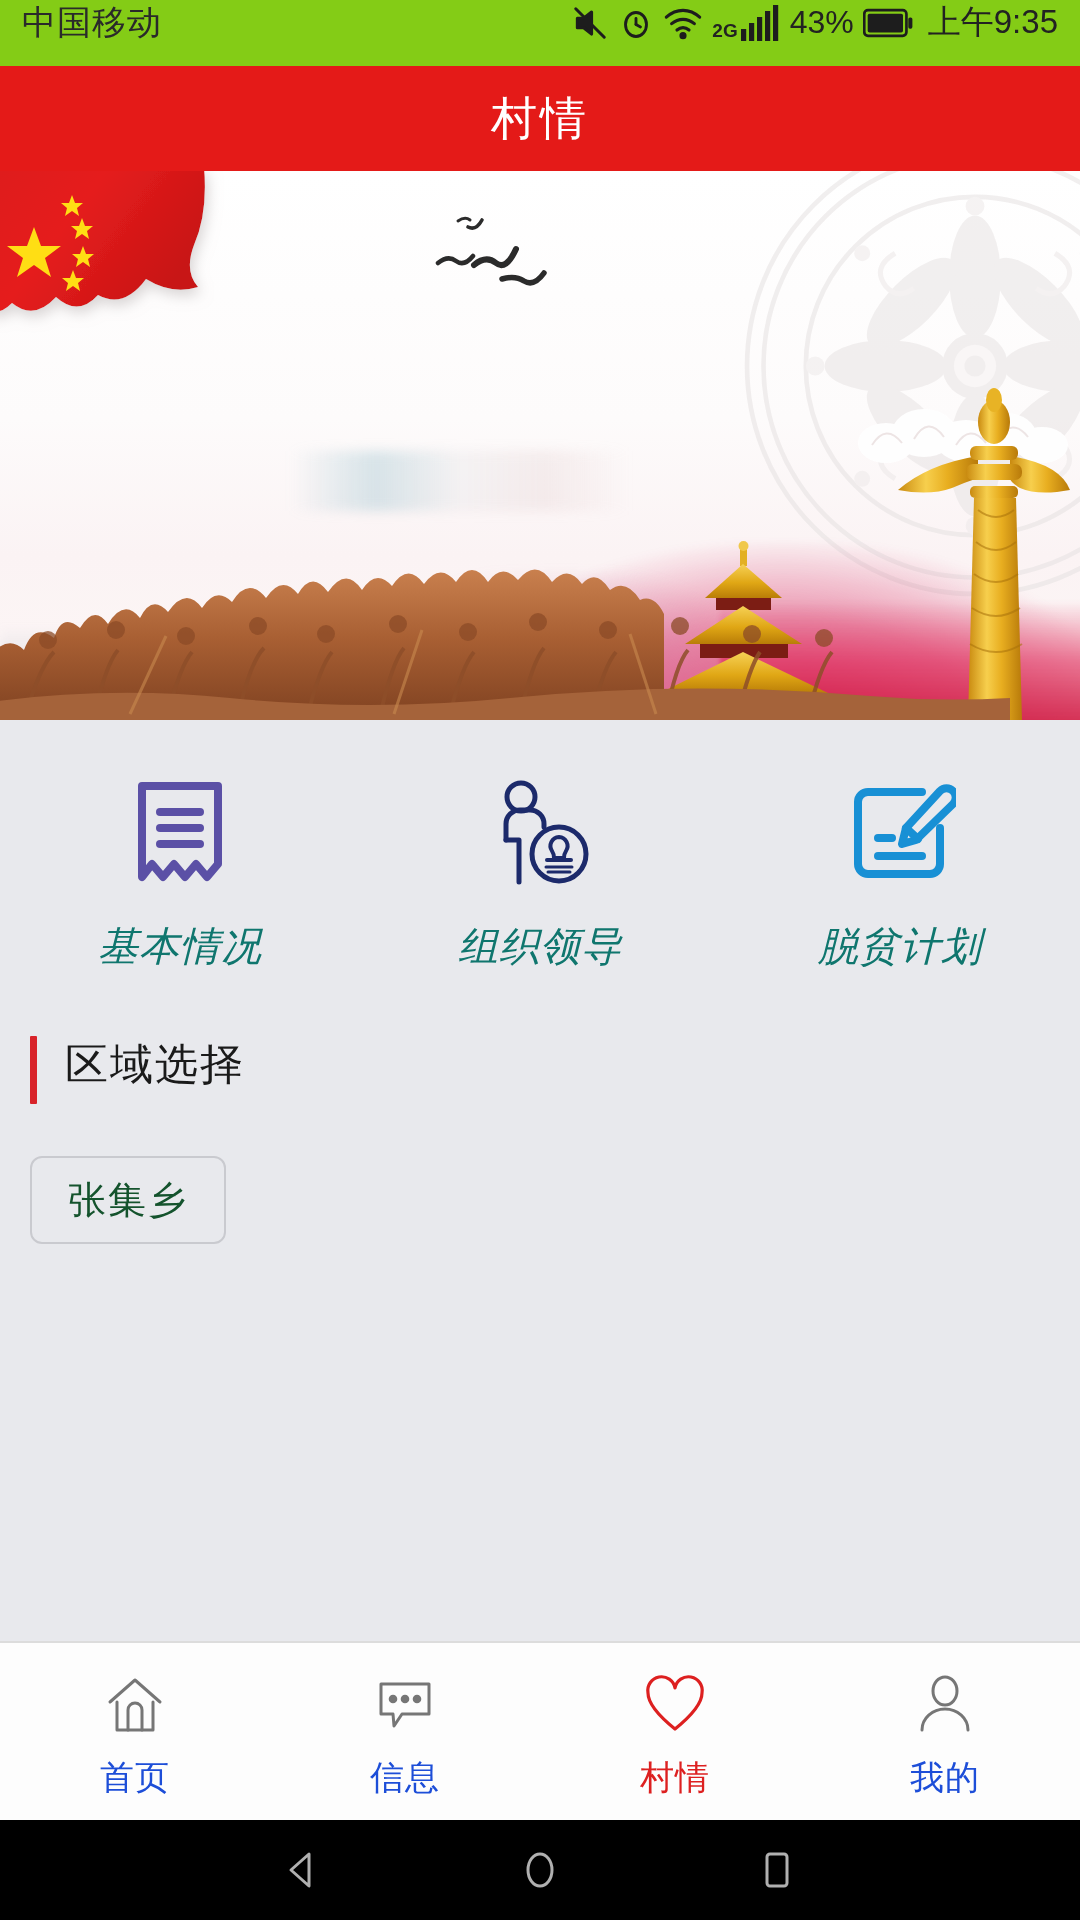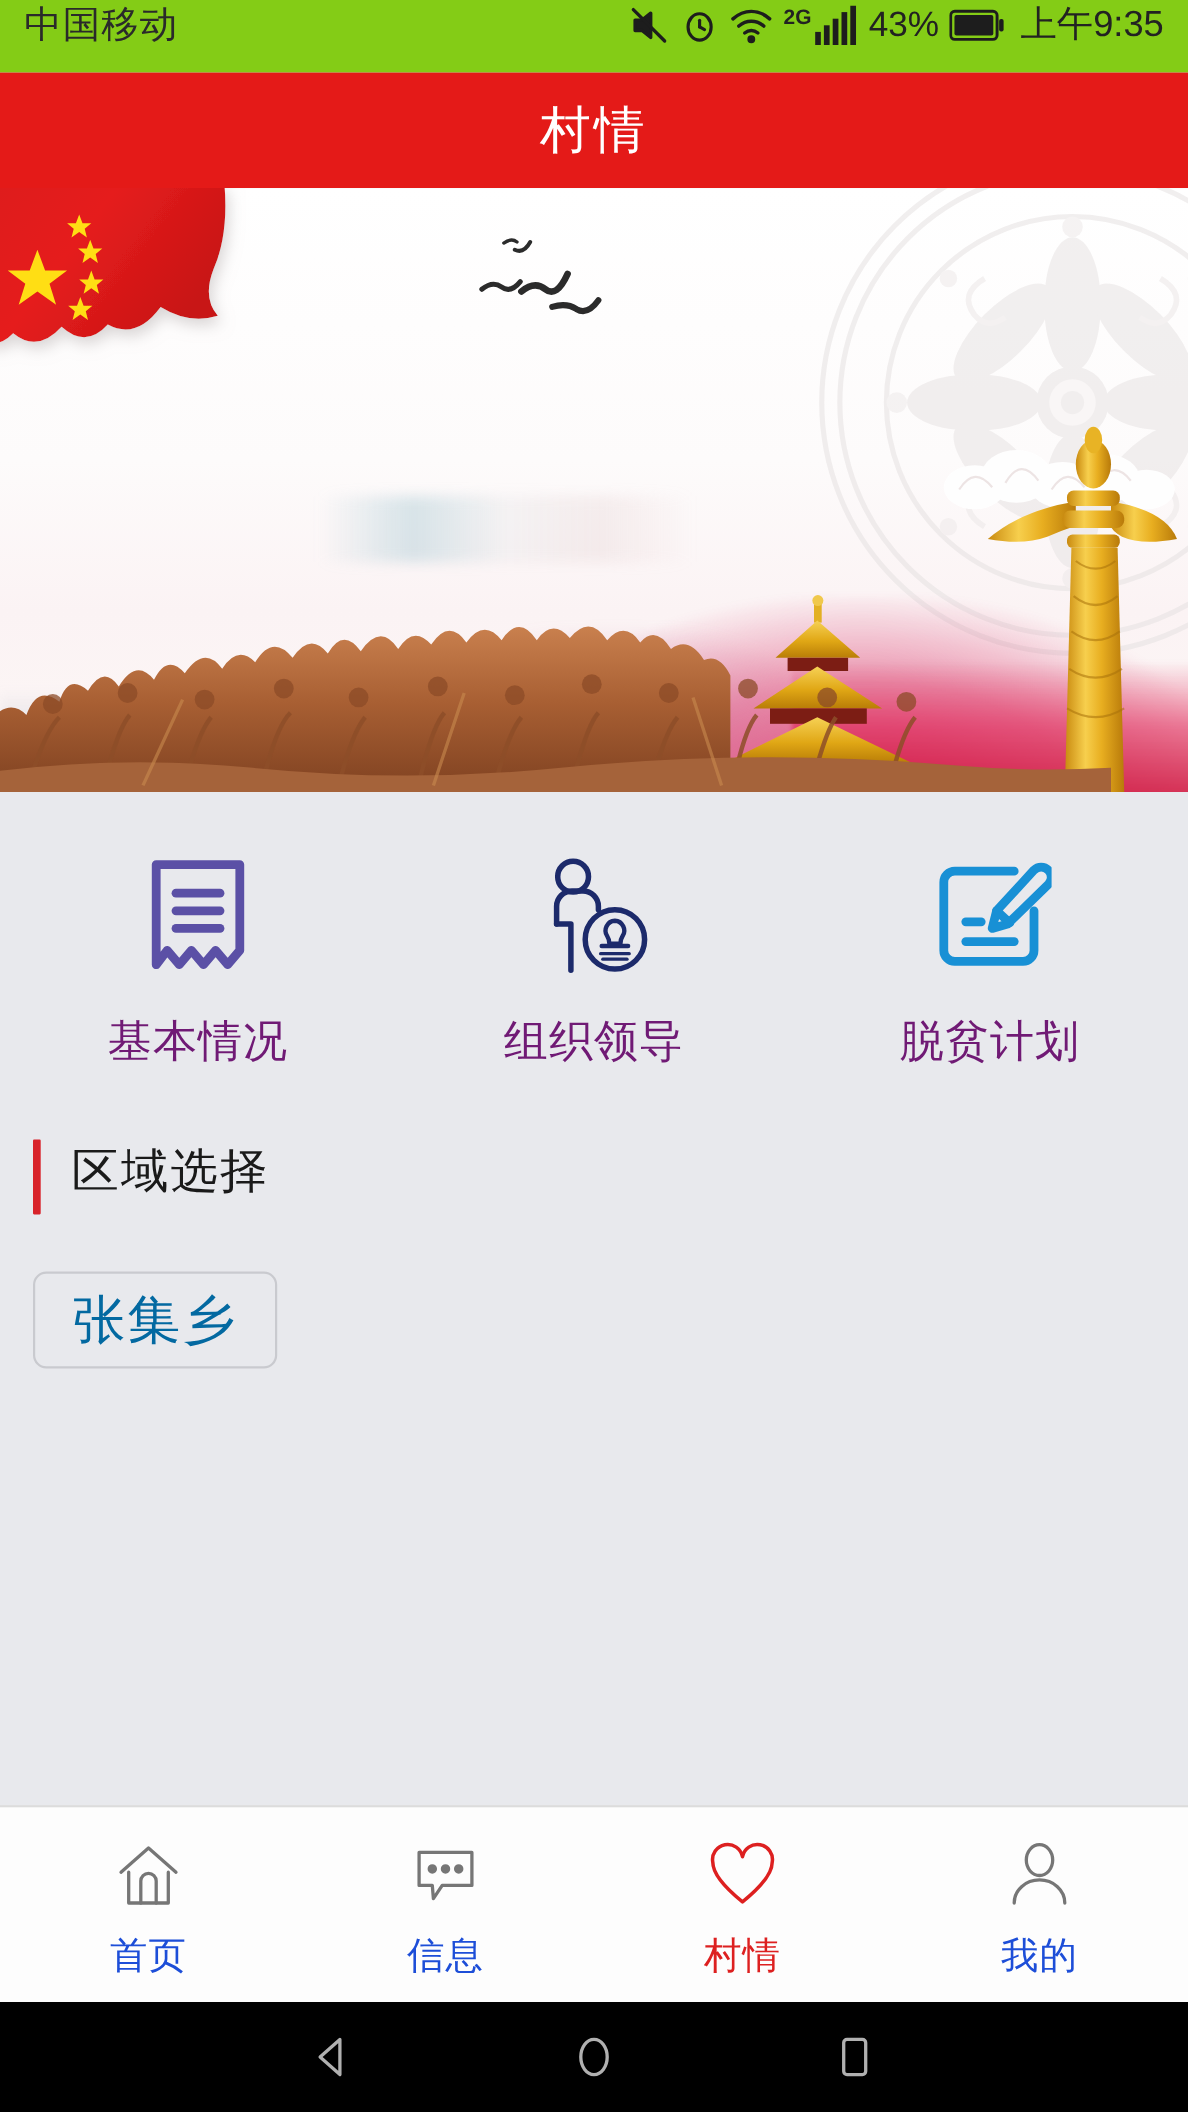--- a/index.html
+++ b/index.html
@@ -14,21 +14,21 @@
   
   .statusbar {
     position:absolute; top:0; left:0; width:1080px; height:66px;
     background:#84cc16; color:#1d1d1d;
     display:flex; align-items:flex-start; justify-content:space-between;
     padding:0 22px;
   }
   .sb-carrier { font-size:34px; letter-spacing:1px; color:#2a2a2a; }
   .sb-right { display:flex; align-items:center; gap:9px; }
   .sb-right svg { display:block; }
-  .sb-net { font-size:19px; font-weight:bold; align-self:flex-start; margin-top:6px; margin-right:-6px; color:#222; }
+  .sb-net { font-size:19px; font-weight:bold; align-self:flex-start; margin-top:20px; margin-right:-6px; color:#222; }
   .sb-batt-txt { font-size:32px; color:#222; letter-spacing:0px; }
   .sb-time { font-size:33px; color:#222; margin-left:6px; }
 
   
   .appbar {
     position:absolute; top:66px; left:0; width:1080px; height:105px;
     background:#e41a18;
     display:flex; align-items:center; justify-content:center;
   }
   .appbar-title { color:#ffffff; font-size:46px; letter-spacing:3px; }
@@ -91,36 +91,36 @@
     position:absolute; top:720px; left:0; width:1080px; height:921px;
     background:#e8e9ed;
   }
   .tiles { display:flex; padding:55px 0 0 0; }
   .tile {
     flex:1; display:flex; flex-direction:column; align-items:center; gap:26px;
     cursor:pointer;
   }
   .tile-icon { width:120px; height:118px; display:flex; align-items:center; justify-content:center; }
   .tile-icon svg { display:block; }
-  .tile-label { font-size:40px; color:#701a75; letter-spacing:1px; }
+  .tile-label { font-size:40px; color:#0f766e; letter-spacing:1px;font-style:italic; }
 
   .section-head {
     display:flex; gap:28px;
     margin:62px 0 0 30px;
   }
   .section-bar { width:7px; height:68px; background:#d8232a; border-radius:1px; }
   .section-title { font-size:43px; color:#1a1a1a; letter-spacing:2px; }
 
   .region-row { padding:52px 0 0 30px; display:flex; gap:28px; flex-wrap:wrap; }
   .region-btn {
     border:2px solid #c9cacf; border-radius:12px;
     background:#e8e9ed;
     padding:0 34px; height:88px; min-width:196px;
     display:flex; align-items:center; justify-content:center;
-    font-size:48px; color:#0369a1; letter-spacing:2px;
+    font-size:38px; color:#14532d; letter-spacing:2px;
     cursor:pointer;
   }
 
   
   .tabbar {
     position:absolute; bottom:100px; left:0; width:1080px; height:179px;
     background:#fdfdfd; border-top:2px solid #dcdcdc;
     display:flex; align-items:center;
   }
   .tab {

